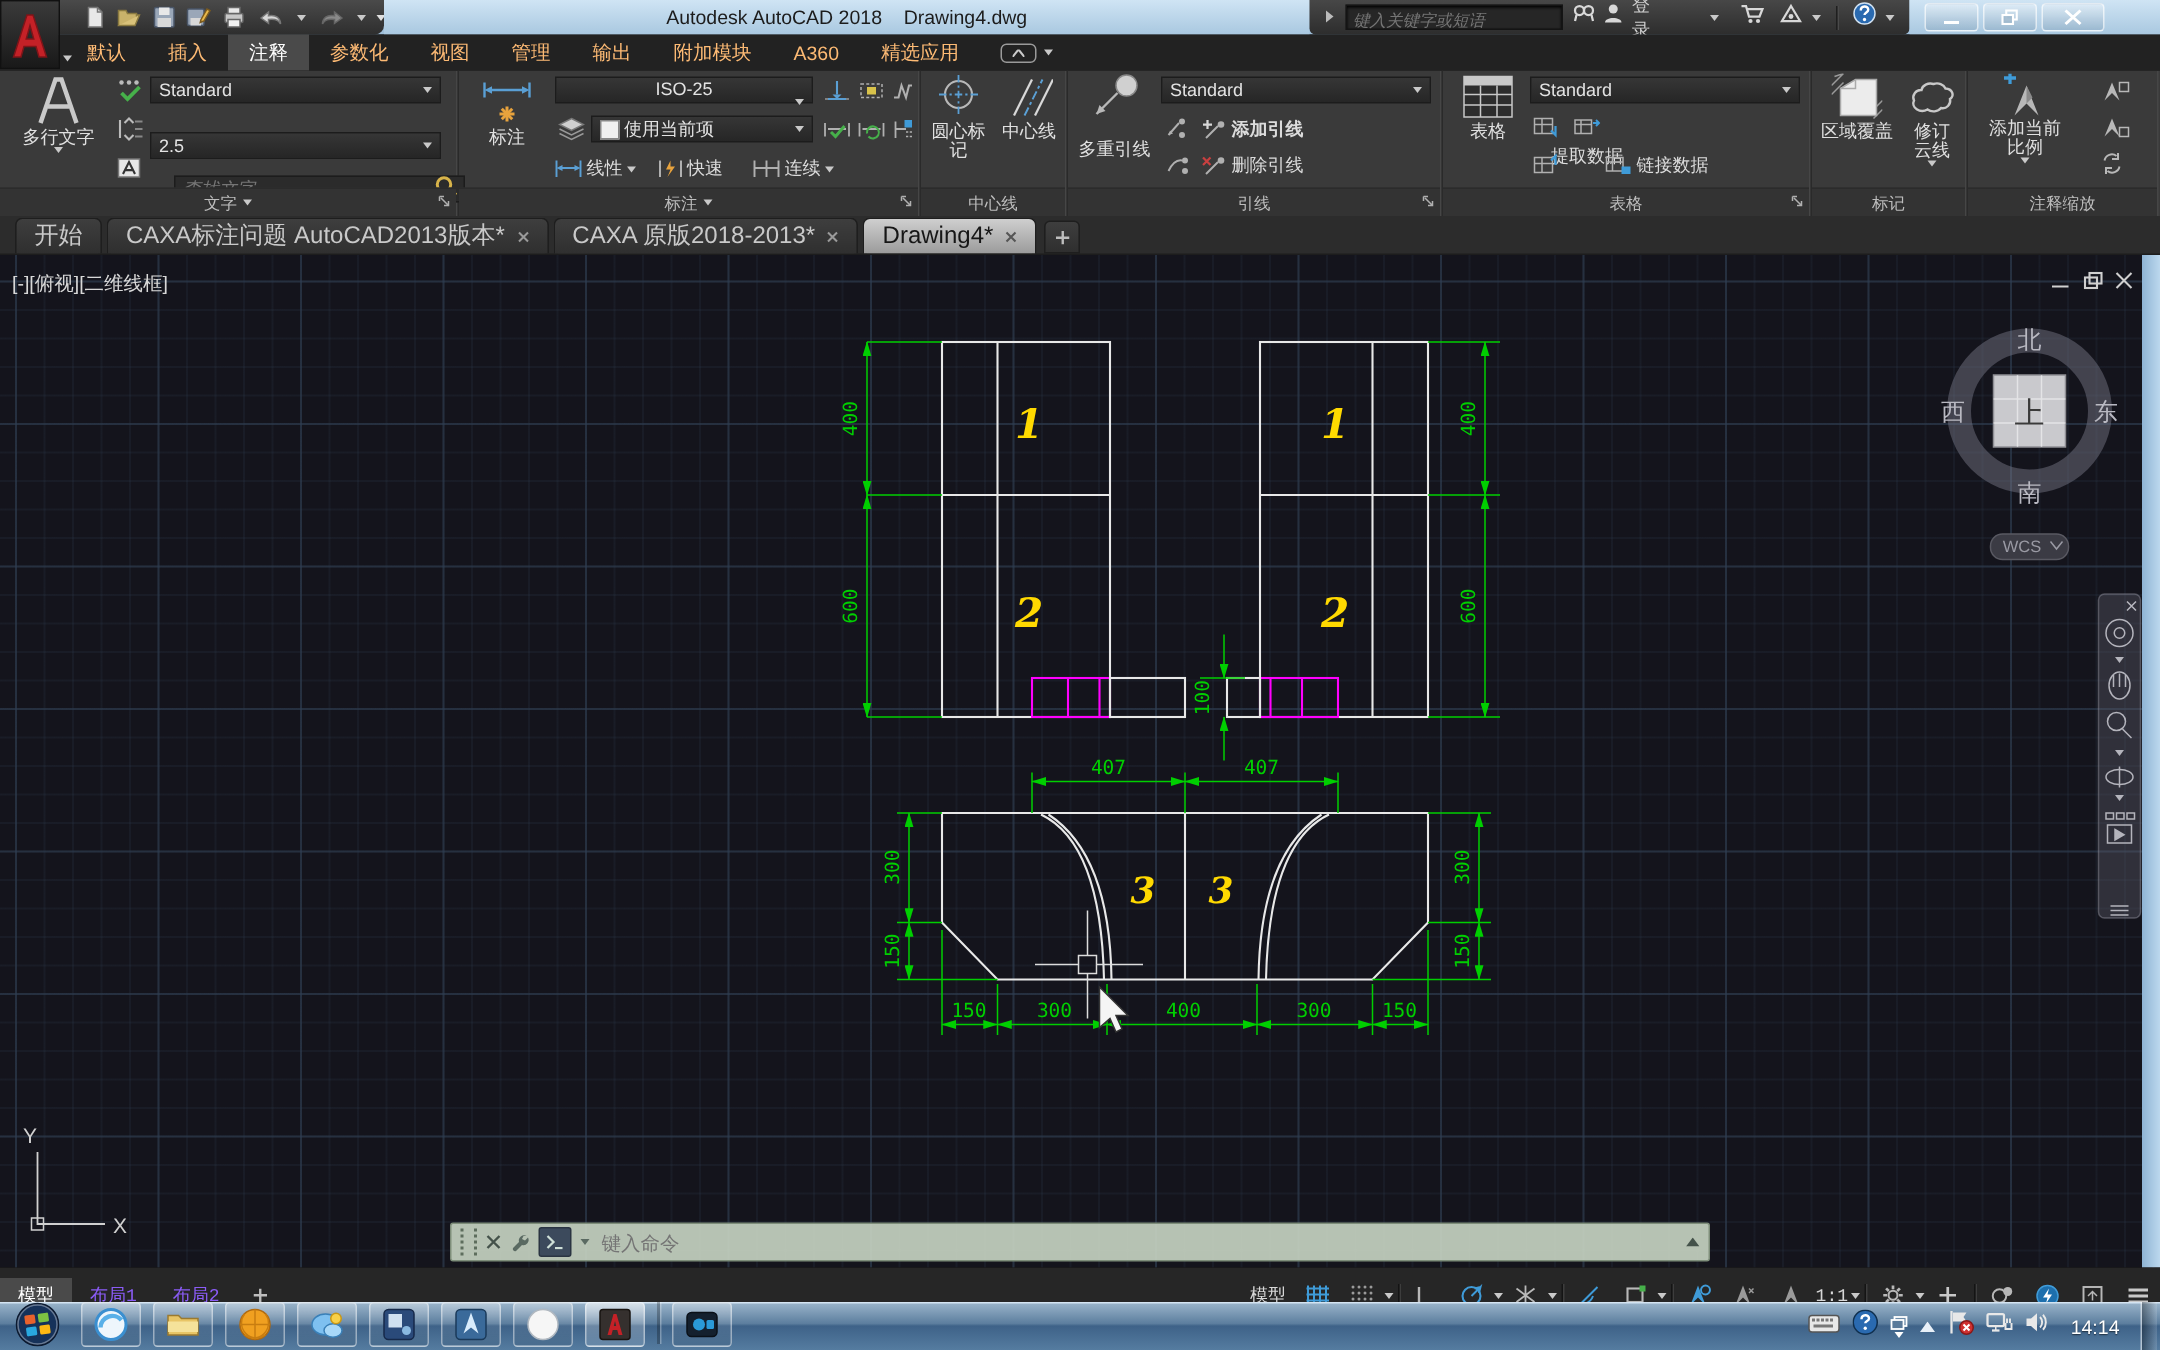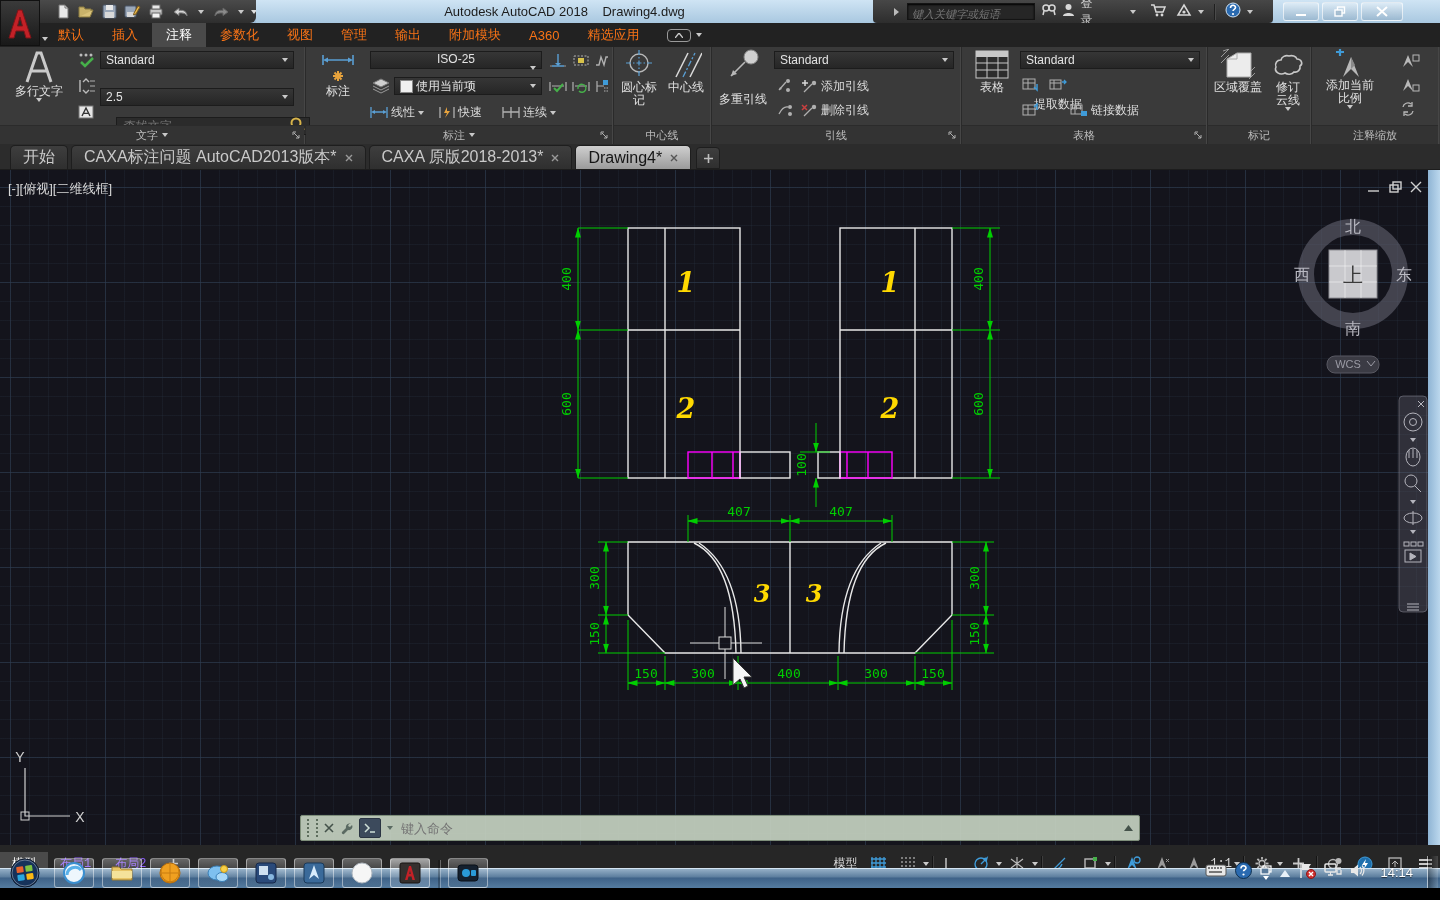--- a/index.html
+++ b/index.html
@@ -7,31 +7,31 @@
   .abs{position:absolute;}
   .car{width:0;height:0;border-left:3.5px solid transparent;border-right:3.5px solid transparent;border-top:4.5px solid #c9c9c9;display:inline-block;}
   .sep-v{width:1px;background:#1f1f1f;box-shadow:1px 0 0 #4a4a4a;}
 
   
   .titlebar{position:absolute;left:0;top:0;width:1440px;height:23px;background:linear-gradient(#bdd7ec,#9dbdd8);}
   .tb-dark-left{position:absolute;left:0;top:0;width:256px;height:23px;background:linear-gradient(#4a4a4a,#2e2e2e);border-radius:0 0 6px 0;display:flex;align-items:center;gap:7px;padding-left:56px;box-sizing:border-box;}
   .tb-glass-mid{position:absolute;left:256px;top:0;width:617px;height:23px;
      background:linear-gradient(#cfe4f4,#a9c8e0);display:flex;align-items:center;justify-content:center;}
   .tb-title{font-size:13px;color:#1c1c1c;white-space:pre;}
-  .tb-dark-search{position:absolute;left:873px;top:0;width:400px;height:23px;background:linear-gradient(#474747,#2d2d2d);border-radius:0 0 4px 4px;display:flex;align-items:center;gap:6px;padding:0 20px;box-sizing:border-box;color:#cfcfcf;}
+  .tb-dark-search{position:absolute;left:873px;top:0;width:400px;height:23px;background:linear-gradient(#474747,#2d2d2d);border-radius:0 0 4px 4px;display:flex;align-items:center;gap:6px;padding:0 10px;box-sizing:border-box;color:#cfcfcf;}
   .tb-search{width:170px;height:15px;background:#262626;border:1px solid #141414;box-shadow:inset 0 1px 2px #000;}
   .tb-search input{width:100%;height:100%;background:transparent;border:0;outline:none;color:#9a9a9a;font-size:11px;font-style:italic;padding:0 4px;box-sizing:border-box;}
   .tb-glass-right{position:absolute;left:1273px;top:0;width:167px;height:23px;background:linear-gradient(#cfe4f4,#a9c8e0);display:flex;align-items:center;gap:3px;padding-left:10px;box-sizing:border-box;}
   .winbtn{width:34px;height:17px;border:1px solid rgba(255,255,255,.65);border-radius:3px;background:linear-gradient(rgba(255,255,255,.35),rgba(120,150,175,.35));display:flex;align-items:center;justify-content:center;}
   .qat-ic{display:flex;align-items:center;}
   .acad-logo{position:absolute;left:0;top:0;width:40px;height:46px;background:linear-gradient(#3a3a3a,#191919);border:1px solid #111;box-sizing:border-box;display:flex;align-items:center;justify-content:center;z-index:30;}
 
   
   .ribtabs{position:absolute;left:0;top:23px;width:1440px;height:24px;background:#222;display:flex;align-items:stretch;padding-left:44px;}
-  .ribtab{display:flex;align-items:center;padding:0 14px;font-size:13px;color:#f97316;}
+  .ribtab{display:flex;align-items:center;padding:0 14px;font-size:13px;color:#fdba74;}
   .ribtab.active{background:#4a4a4a;color:#fff;}
   .rib-collapse{display:flex;align-items:center;gap:5px;margin-left:14px;}
   .rib-collapse .pill{width:22px;height:11px;border:1px solid #9a9a9a;border-radius:4px;display:flex;align-items:center;justify-content:center;}
 
   
   .ribbon{position:absolute;left:0;top:47px;width:1440px;height:97px;background:#3a3a3a;display:flex;}
   .panel{position:relative;height:97px;border-right:1px solid #2a2a2a;box-shadow:inset -1px 0 0 #464646;box-sizing:border-box;flex:none;}
   .pfoot{position:absolute;left:0;right:1px;bottom:0;height:18px;background:#333;border-top:1px solid #2b2b2b;display:flex;align-items:center;justify-content:center;gap:4px;font-size:11px;color:#bdbdbd;}
   .lau{position:absolute;right:3px;bottom:2px;}
   .bb{position:absolute;top:2px;display:flex;flex-direction:column;align-items:center;color:#e0e0e0;font-size:12px;line-height:13px;text-align:center;}
@@ -74,22 +74,22 @@
   
   .bottombar{position:absolute;left:0;top:845px;width:1440px;height:37px;background:#262626;display:flex;align-items:center;font-family:Liberation Mono, monospace;}
   .ltab{height:23px;display:flex;align-items:center;padding:0 12px;font-size:12px;color:#8b5cf6;}
   .ltab.active{background:#4a4a4a;color:#fff;box-shadow:inset 0 -2px 0 #3f9bd8;}
   .statusr{margin-left:auto;display:flex;align-items:center;height:23px;}
   .sic{height:23px;min-width:24px;display:flex;align-items:center;justify-content:center;gap:2px;padding:0 3px;}
   .stx{color:#d8d8d8;font-size:12px;padding:0 6px;}
   .ssep{width:1px;height:16px;background:#141414;box-shadow:1px 0 0 #3d3d3d;margin:0 3px;}
 
   
-  .taskbar{position:absolute;left:0;top:868px;width:1440px;height:20px;
-    background:linear-gradient(#9cb6cc,#5c7e9e 45%,#3e6288 50%,#557CA0);box-shadow:inset 0 1px 0 #d4e4f2;display:flex;align-items:flex-end;}
+  .taskbar{position:absolute;left:0;top:868px;width:1440px;height:32px;
+    background:linear-gradient(#9cb6cc,#5c7e9e 45%,#3e6288 50%,#557CA0);box-shadow:inset 0 1px 0 #d4e4f2;display:flex;align-items:flex-start;}
   .orb{width:34px;height:30px;margin:0 12px 0 8px;display:flex;align-items:center;justify-content:center;}
   .tkbtn{width:38px;height:28px;margin-right:8px;border:1px solid rgba(255,255,255,.45);border-radius:3px;background:linear-gradient(rgba(255,255,255,.30),rgba(255,255,255,.08) 50%,rgba(0,0,0,.08));display:flex;align-items:center;justify-content:center;}
   .tkbtn.active{background:linear-gradient(rgba(255,255,255,.6),rgba(255,255,255,.25) 50%,rgba(255,255,255,.12));}
   .tk-sep{width:2px;height:28px;background:rgba(0,0,0,.25);box-shadow:1px 0 0 rgba(255,255,255,.3);margin-right:8px;}
   .tray{margin-left:auto;display:flex;align-items:center;gap:8px;padding-right:2px;}
   .tray-time{color:#fff;font-size:13px;text-shadow:0 1px 1px rgba(0,0,0,.6);padding:0 6px;}
   .showdesk{width:10px;height:32px;background:linear-gradient(90deg,rgba(0,0,0,.35),rgba(255,255,255,.15));border-left:1px solid rgba(255,255,255,.5);}
 </style>
 </head>
 <body>
@@ -396,21 +396,21 @@
           <span class="car"></span>
         </div>
       <div class="ritem" style="left:64px;top:31px;">
           <svg width="18" height="15">
             <path d="M3,12 L10,4" stroke="#b0b0b0" stroke-width="1.3"></path>
             <circle cx="12" cy="3" r="2" fill="#b0b0b0"></circle>
             <circle cx="12" cy="12" r="2" fill="#b0b0b0"></circle>
             <path d="M3,12 l3,-1 -2,-2 z" fill="#b0b0b0"></path>
           </svg>
         </div>
-      <div class="ritem" style="left:88px;top:31px;">
+      <div class="ritem" style="left:88px;top:31px;font-weight:bold;">
         <svg width="18" height="15">
             <path d="M4,13 L12,5" stroke="#b0b0b0" stroke-width="1.3"></path>
             <circle cx="14" cy="4" r="2.2" fill="#b0b0b0"></circle>
             <path d="M2,4 h6 M5,1 v6" stroke="#d8d8d8" stroke-width="1.5"></path>
           </svg>
         <span>添加引线</span>
       </div>
       <div class="ritem" style="left:64px;top:55px;">
           <svg width="18" height="15">
             <path d="M3,12 q4,-8 9,-7" fill="none" stroke="#b0b0b0" stroke-width="1.3"></path>

